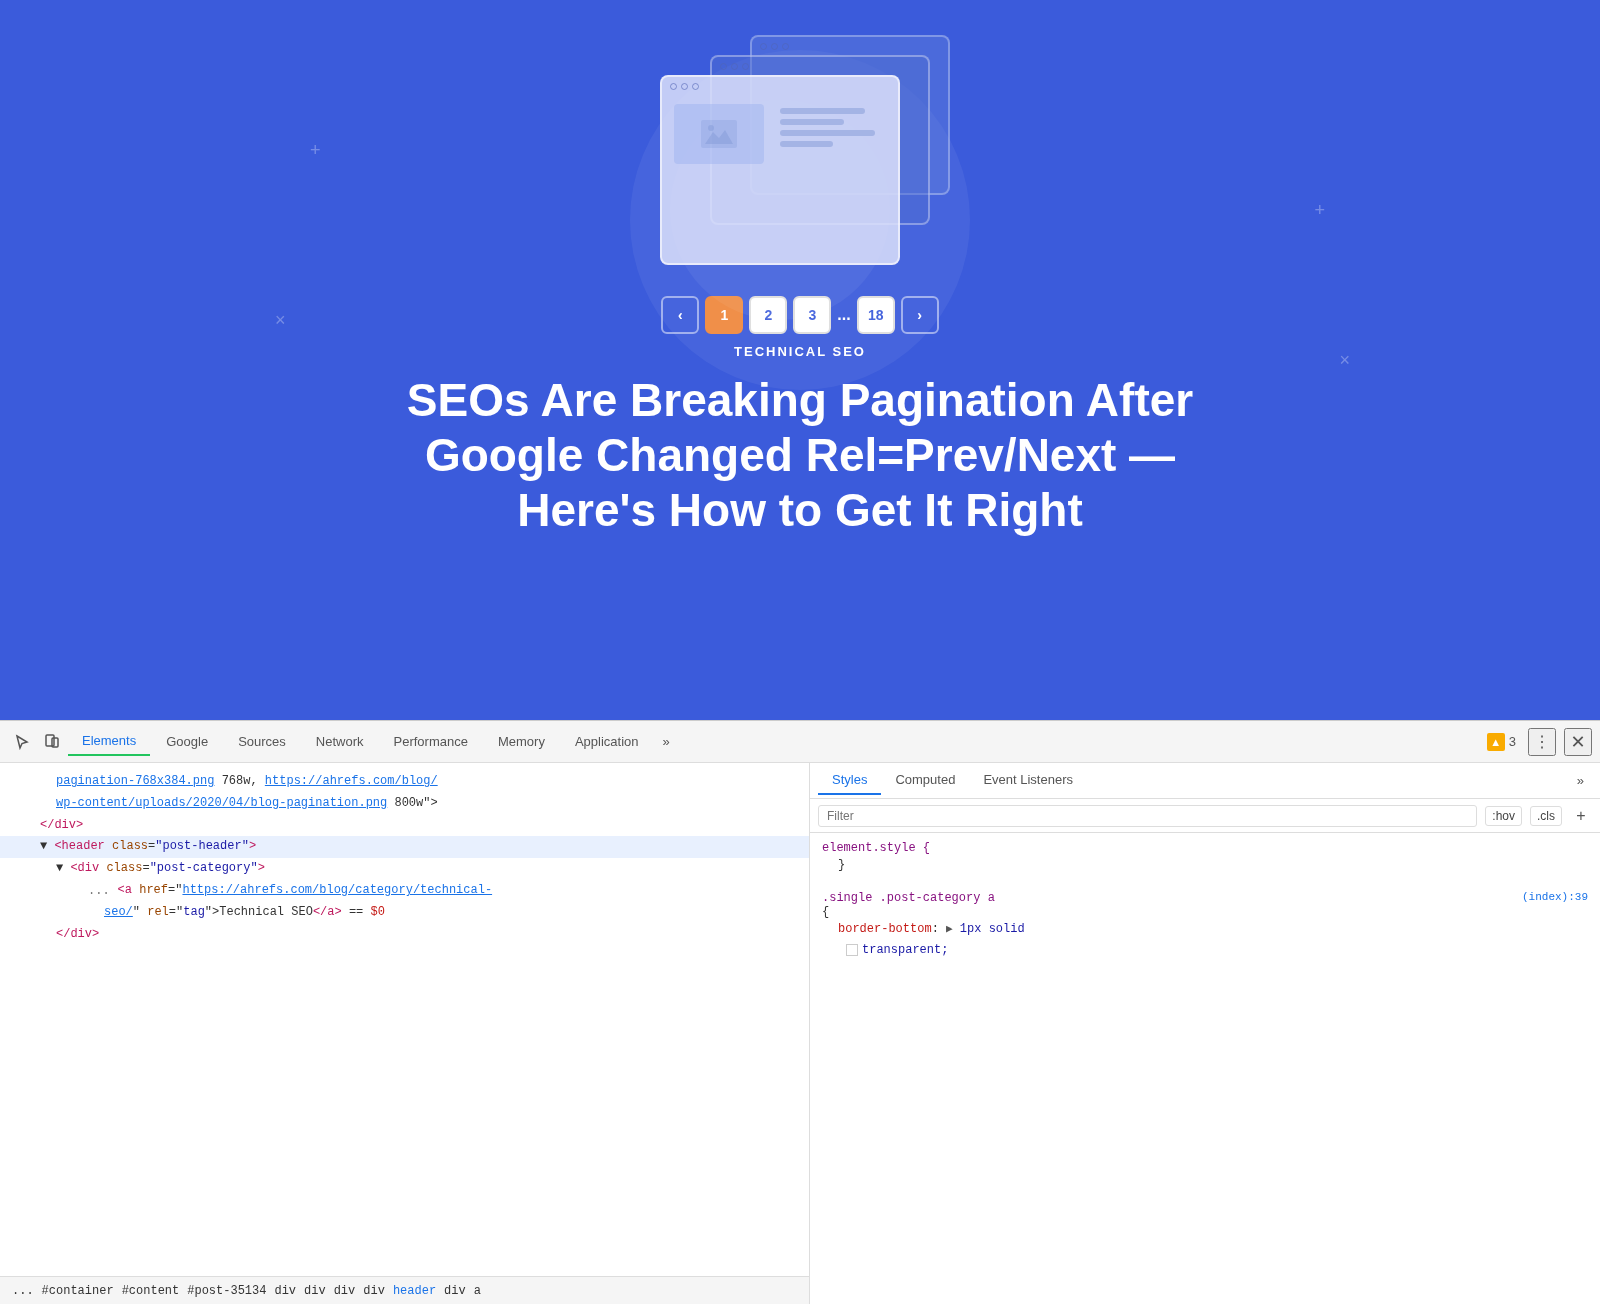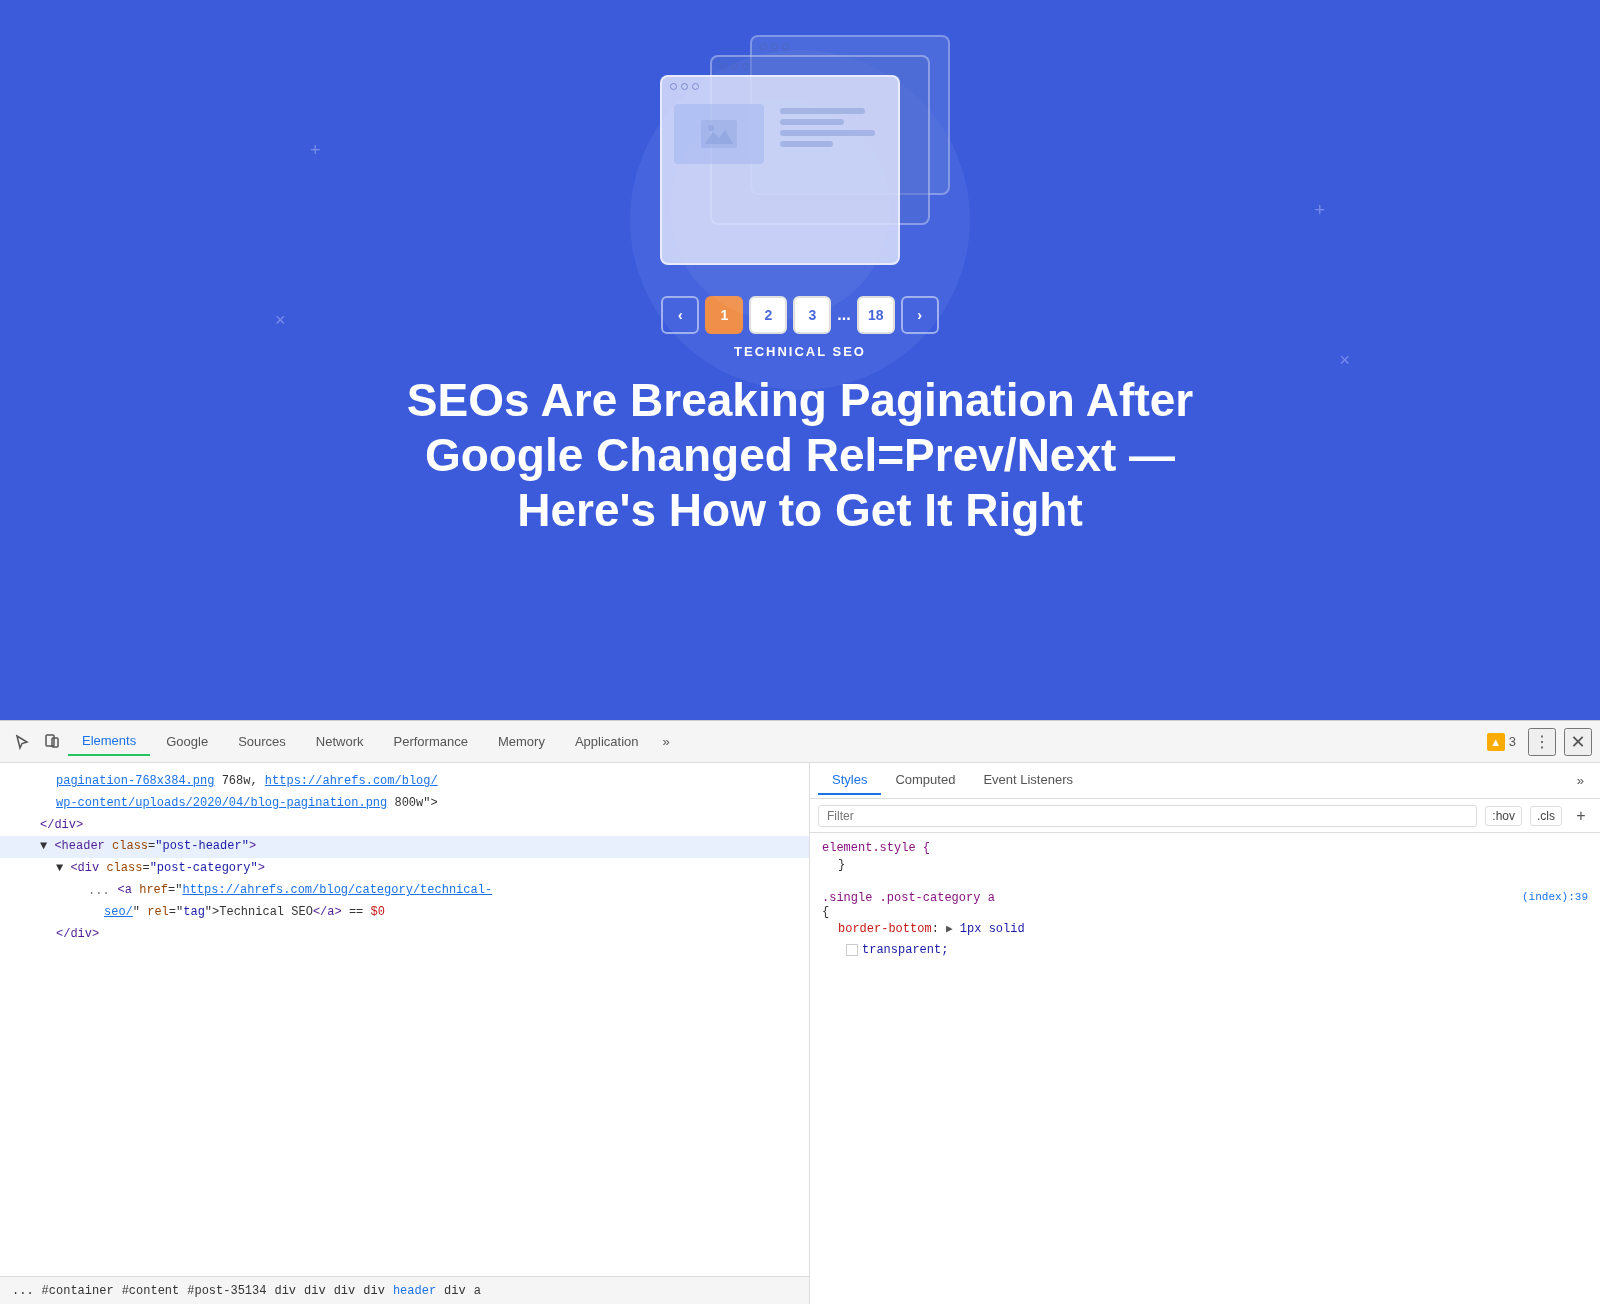--- a/index.html
+++ b/index.html
@@ -331,21 +331,21 @@
     }
 
     .html-line {
       padding: 1px 8px 1px 24px;
       white-space: pre;
       display: block;
       line-height: 1.65;
     }
     .html-line.selected { background: #e8f0fe; }
 
-    .tag { color: #4c1d95; }
+    .tag { color: #be185d; }
     .attr-name { color: #994500; }
     .attr-val { color: #1a1aa6; }
     .url-link { color: #1a73e8; text-decoration: underline; }
     .plain { color: #333; }
     .dollar-sign { color: #c41a16; }
     .indent-2 { padding-left: 40px; }
     .indent-3 { padding-left: 56px; }
     .indent-6 { padding-left: 104px; }
 
     .line-ellipsis {

